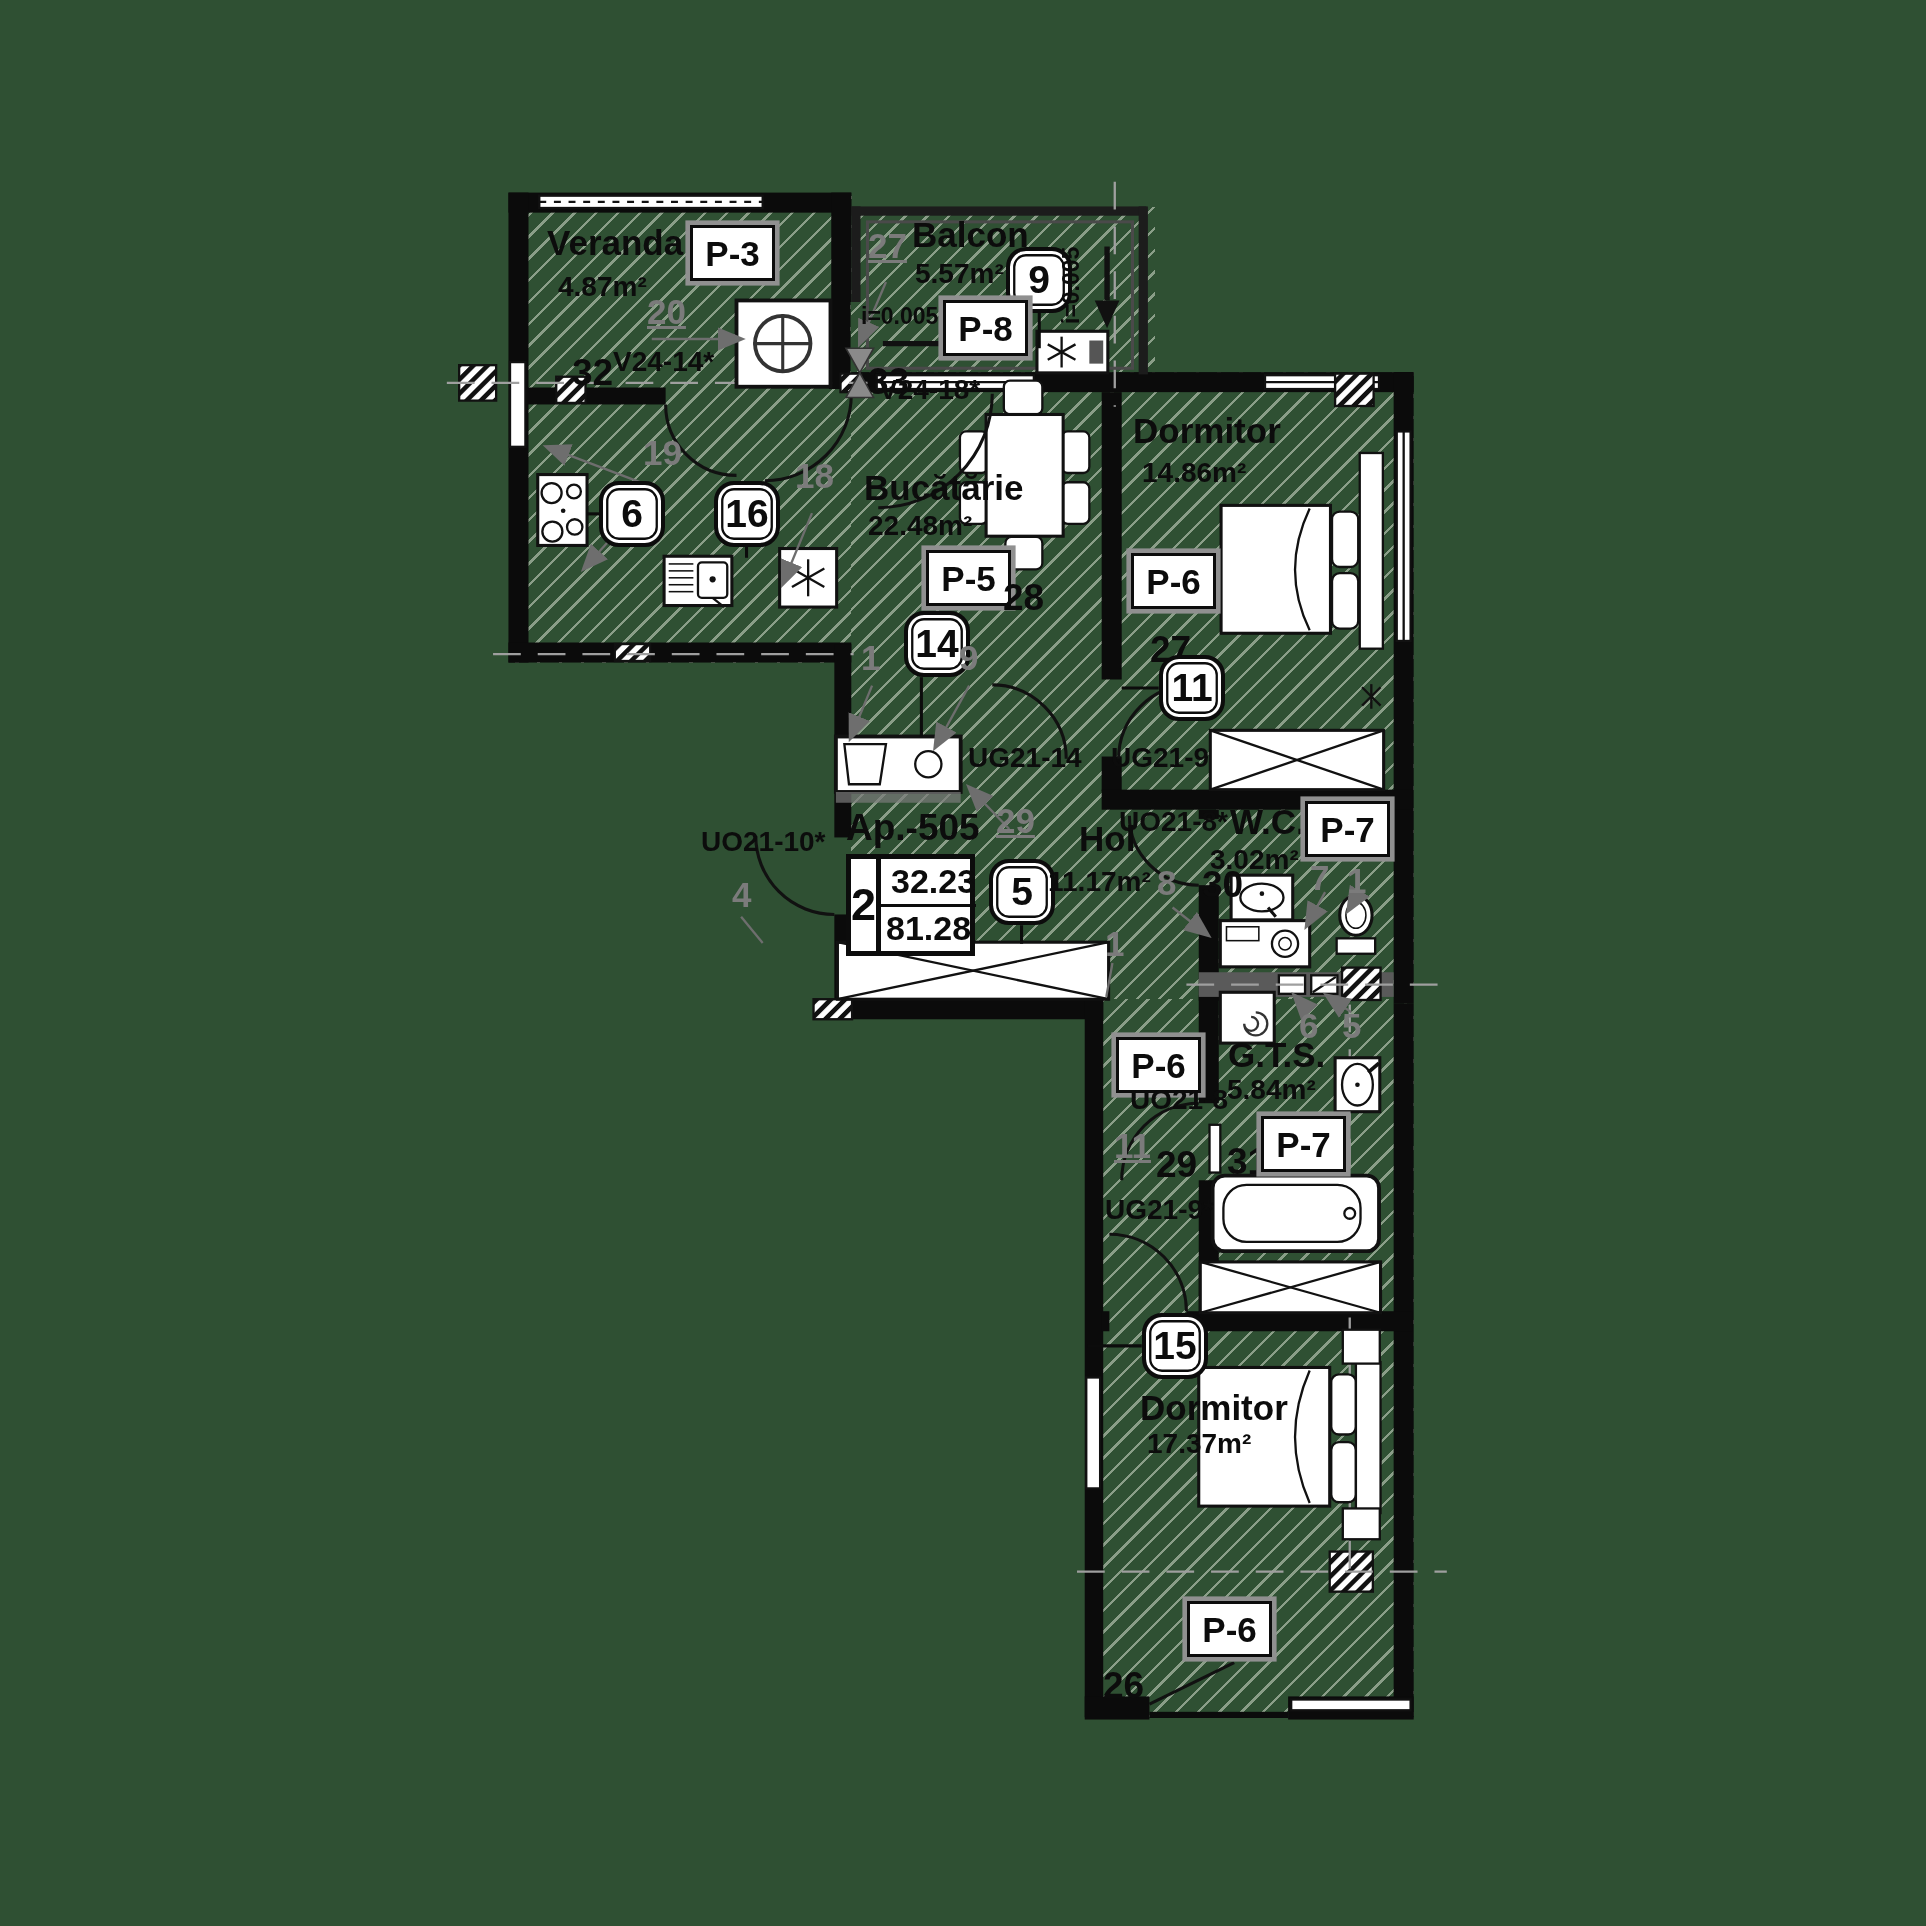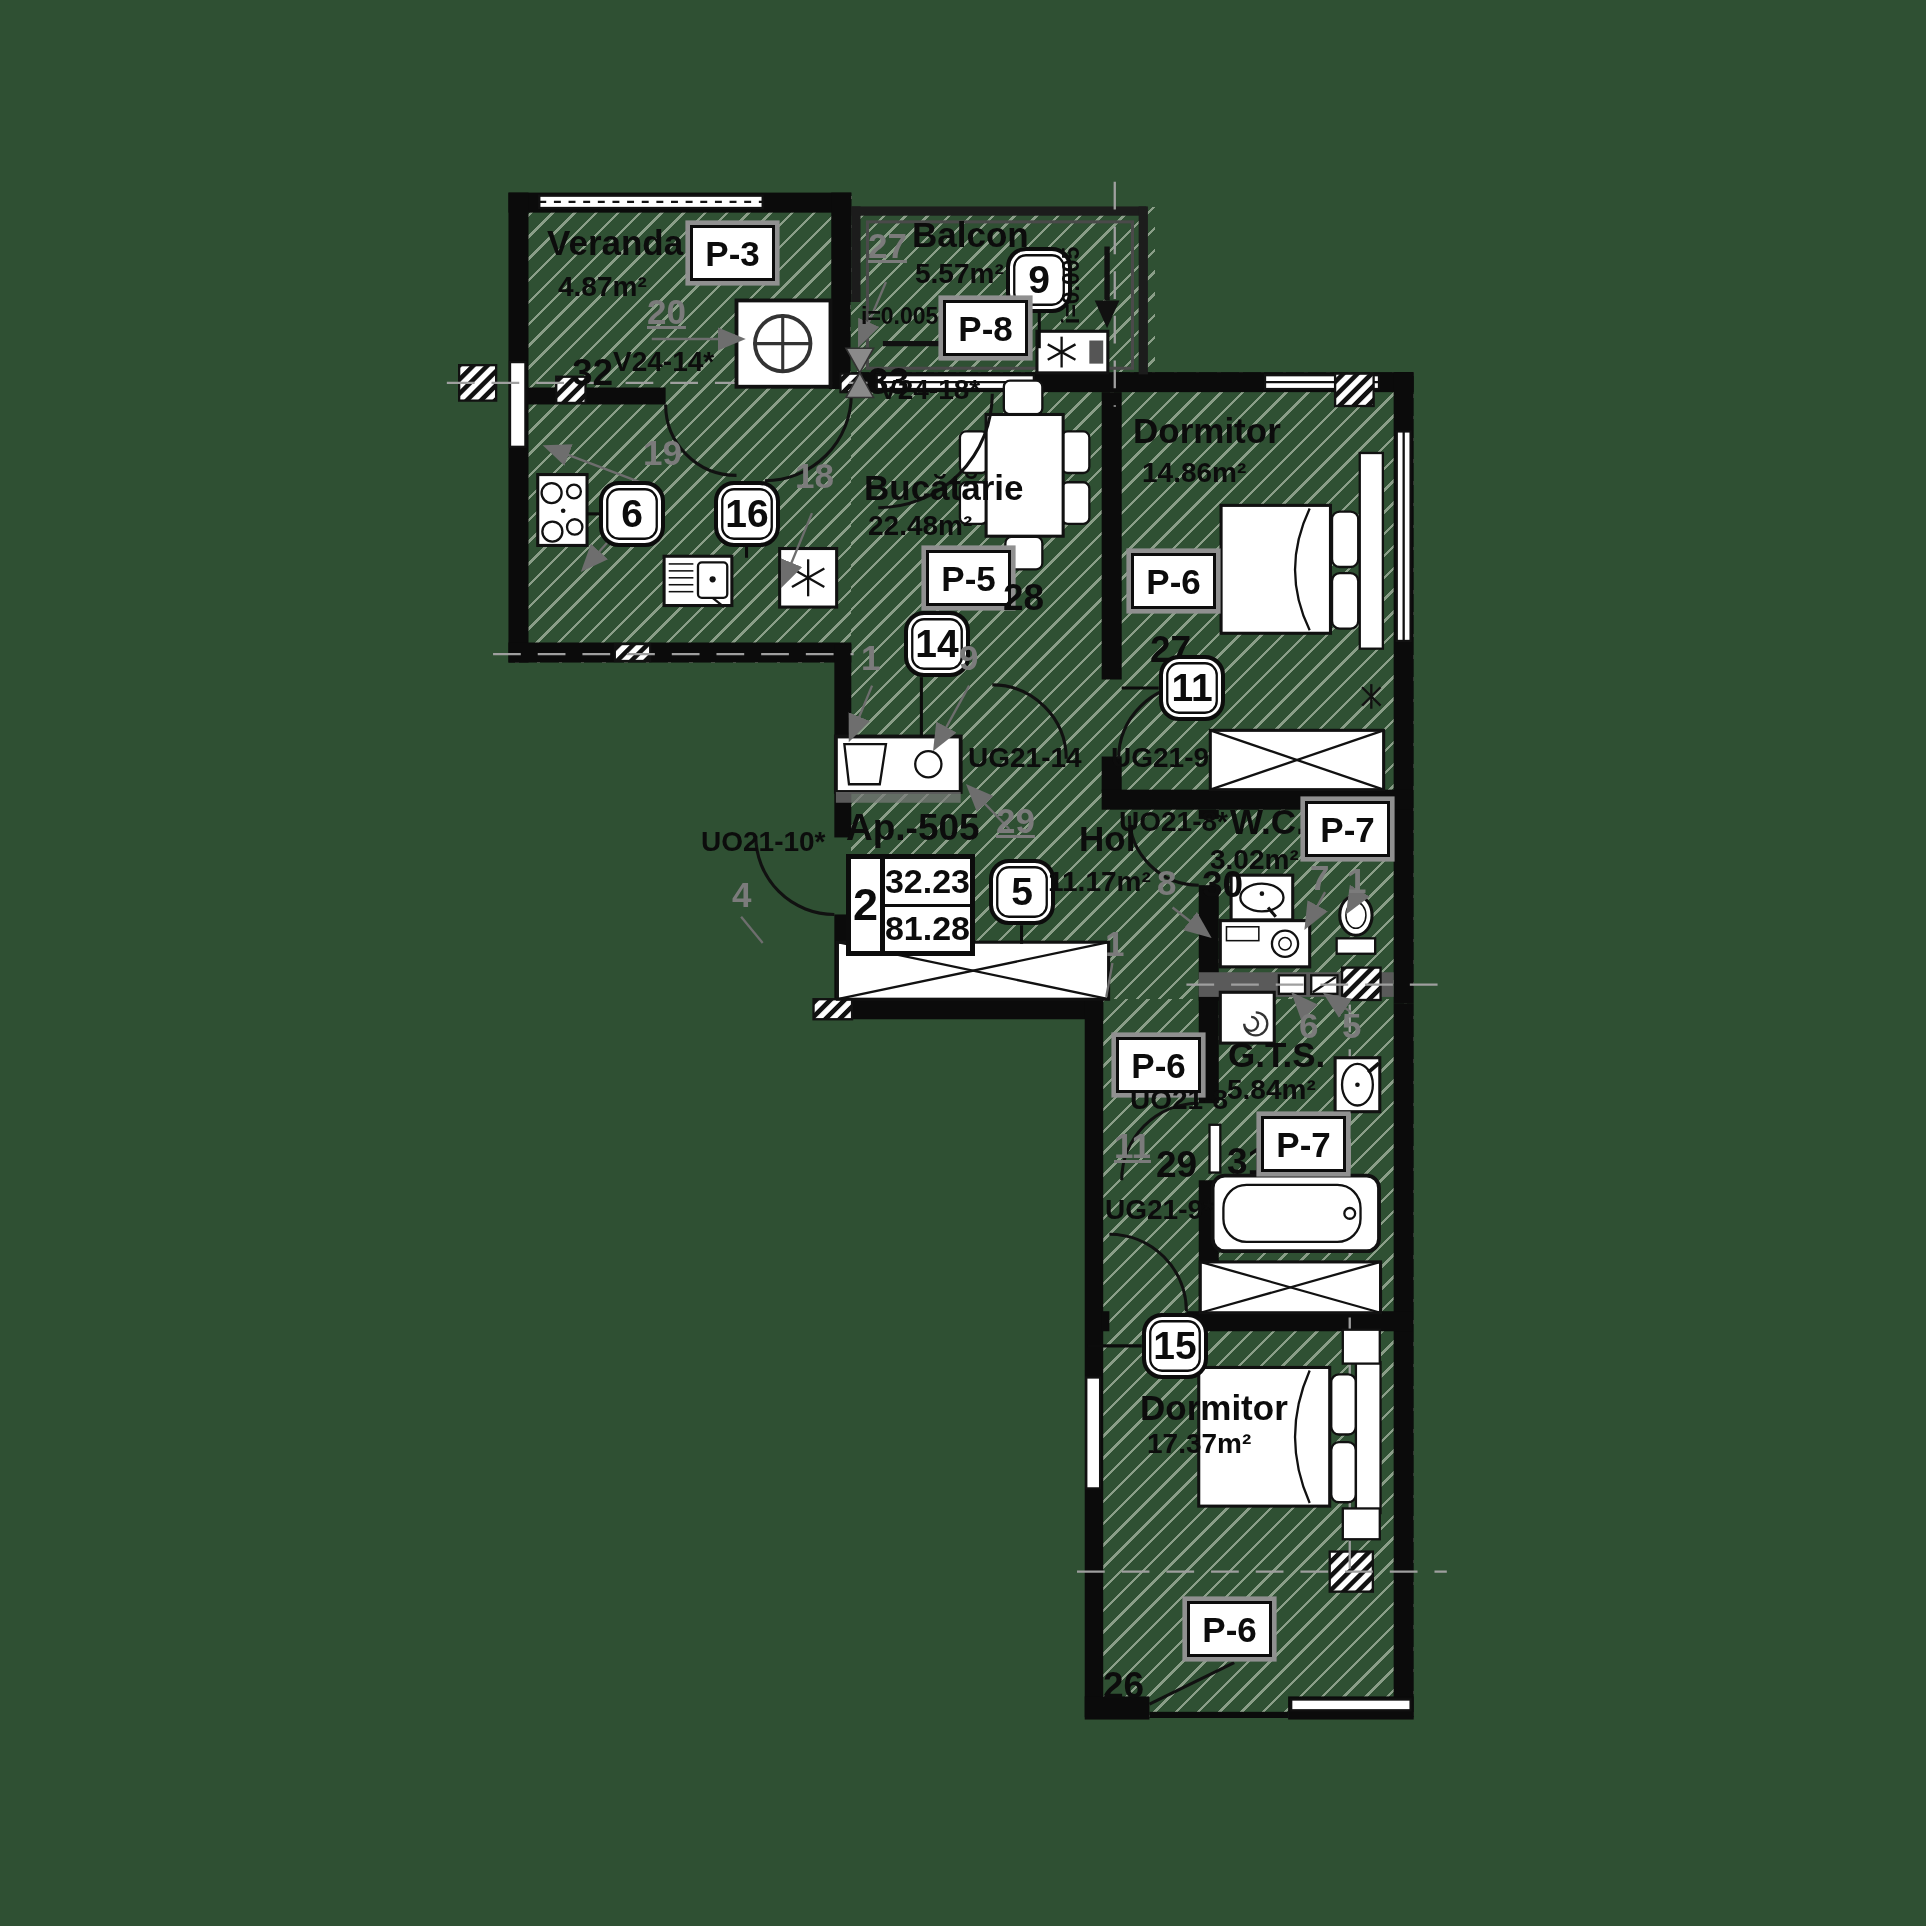--- a/index.html
+++ b/index.html
@@ -42,21 +42,21 @@
   .infobox{
     position:absolute;left:846px;top:854px;width:129px;height:102px;
     background:#fff;border:5.4px solid #0c0c0c;display:flex;box-sizing:border-box;
   }
   .ib-left{
     width:42px;border-right:5.4px solid #0c0c0c;display:flex;align-items:center;justify-content:center;
     font-size:45px;font-weight:bold;color:#0c0c0c;
   }
   .ib-right{flex:1;display:flex;flex-direction:column;}
   .ib-cell{flex:1;display:flex;align-items:center;justify-content:center;font-size:34px;font-weight:bold;color:#0c0c0c;}
-  .ib-top{border-bottom:3.9px solid #0c0c0c;}
+  .ib-top{border-bottom:3.9px solid #0c0c0c;padding-left:10px;}
   .vslope{transform:rotate(-90deg);transform-origin:left top;}
 </style>
 </head>
 <body>
 
 <div class="abs" style="left:0;top:0;width:1926px;height:1880px;">
 
   <div class="floor" style="left:509px;top:193px;width:343px;height:470px;"></div>
   <div class="floor" style="left:851px;top:207px;width:304px;height:179px;"></div>
   <div class="floor" style="left:851px;top:372px;width:563px;height:632px;"></div>

